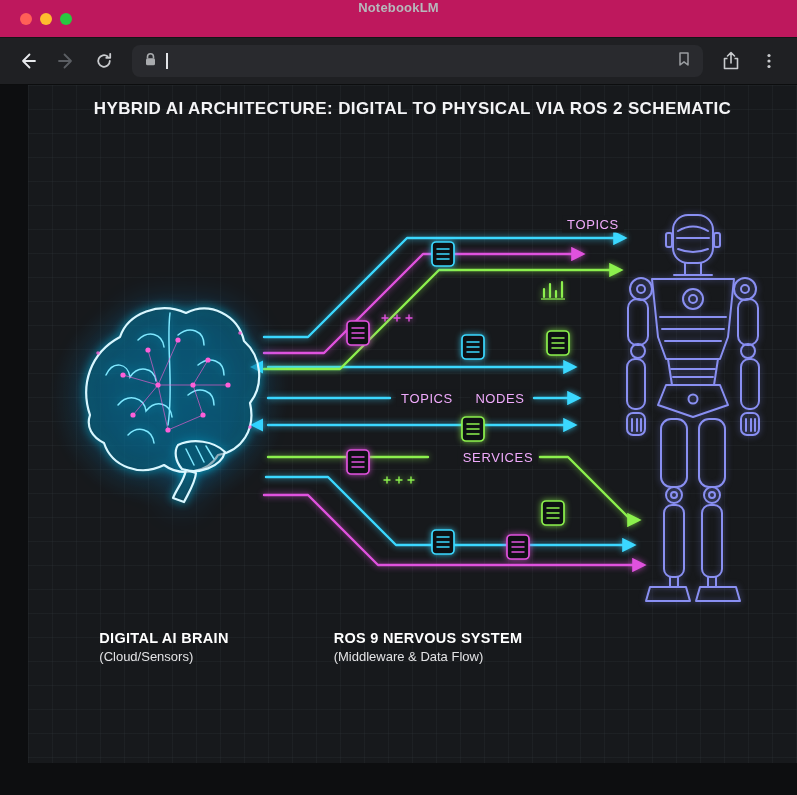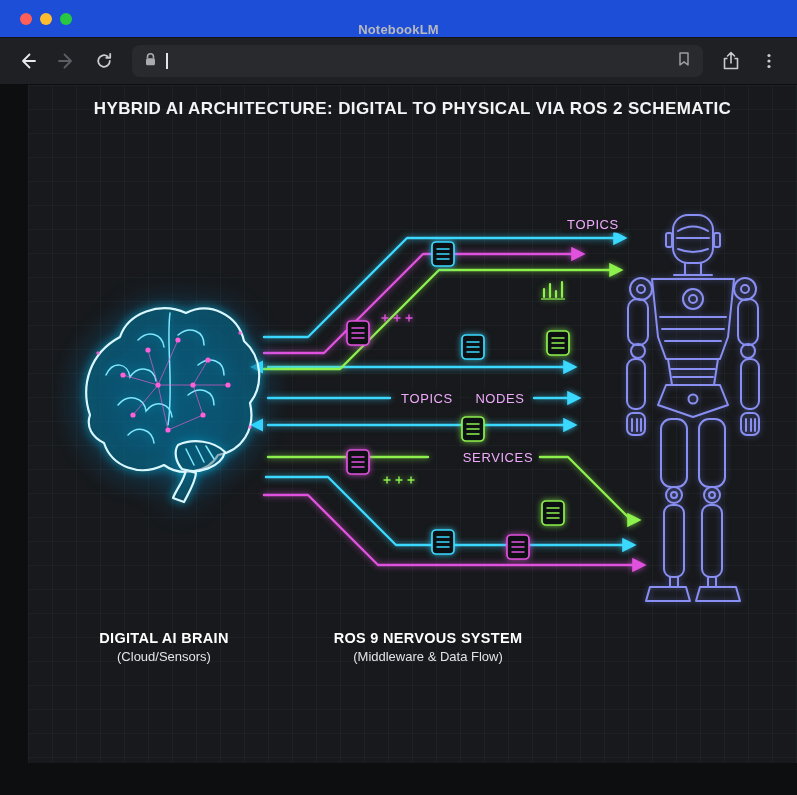--- a/index.html
+++ b/index.html
@@ -6,23 +6,23 @@
   html,body { margin:0; padding:0; }
   body {
     width:797px; height:795px; overflow:hidden;
     background:#0d0e10;
     font-family:"Liberation Sans", sans-serif;
   }
   .window { width:797px; height:795px; display:flex; flex-direction:column; }
 
   
   .titlebar {
-    height:38px; flex:0 0 auto; background:#1d4ed8;
+    height:38px; flex:0 0 auto; background:#be185d;
     border-bottom:1px solid #151517;
-    position:relative; display:flex; align-items:flex-end; justify-content:center;
+    position:relative; display:flex; align-items:flex-start; justify-content:center;
   }
   .traffic { position:absolute; left:20px; top:0; height:100%; display:flex; align-items:center; gap:8px; }
   .tl { width:12px; height:12px; border-radius:50%; display:inline-block; }
   .tl.red{ background:#ff5f57; } .tl.yellow{ background:#febc2e; } .tl.green{ background:#28c840; }
   .wtitle { font-size:13px; color:#b7b9bc; font-weight:600; letter-spacing:.2px; }
 
   
   .toolbar {
     height:47px; flex:0 0 auto; background:#1f2023; border-bottom:1px solid #0c0d0e;
     display:flex; align-items:center; padding:0 10px; gap:2px;
@@ -56,21 +56,21 @@
     position:absolute; top:14px; left:0; right:0; text-align:center;
     color:#f4f4f6; font-size:17px; font-weight:700; letter-spacing:.4px;
   }
   svg.art { position:absolute; left:0; top:0; }
 
   .flabel {
     position:absolute; transform:translate(-50%,-50%);
     font-size:13px; color:#f0abfc; letter-spacing:.6px; white-space:nowrap;
     background:#17191c; padding:1px 5px;
   }
-  .caption { position:absolute; transform:translateX(-50%); text-align:center; white-space:nowrap; }
+  .caption { position:absolute; transform:translateX(-50%); text-align:left; white-space:nowrap; }
   .cap-t { font-size:14.5px; font-weight:700; color:#ffffff; letter-spacing:.3px; }
   .cap-s { font-size:13px; color:#e3e3e5; margin-top:3px; }
 
   .bottomstrip { height:32px; flex:0 0 auto; background:#0d0e10; }
 
   
   .wire { fill:none; stroke-width:2.4; stroke-linejoin:round; stroke-linecap:round; }
   .glow-c { filter:drop-shadow(0 0 3px rgba(59,216,255,.75)); }
   .glow-m { filter:drop-shadow(0 0 3px rgba(224,82,222,.75)); }
   .glow-g { filter:drop-shadow(0 0 3px rgba(140,240,77,.75)); }

